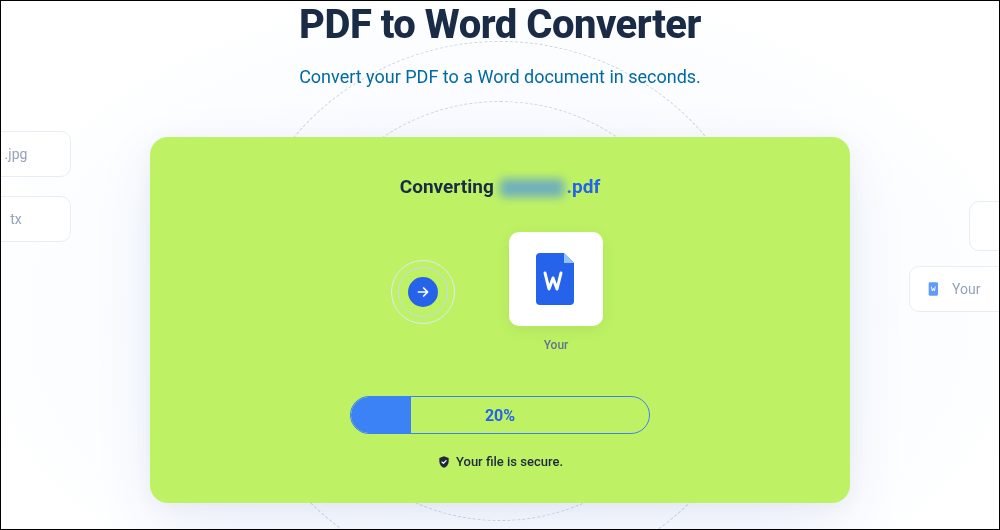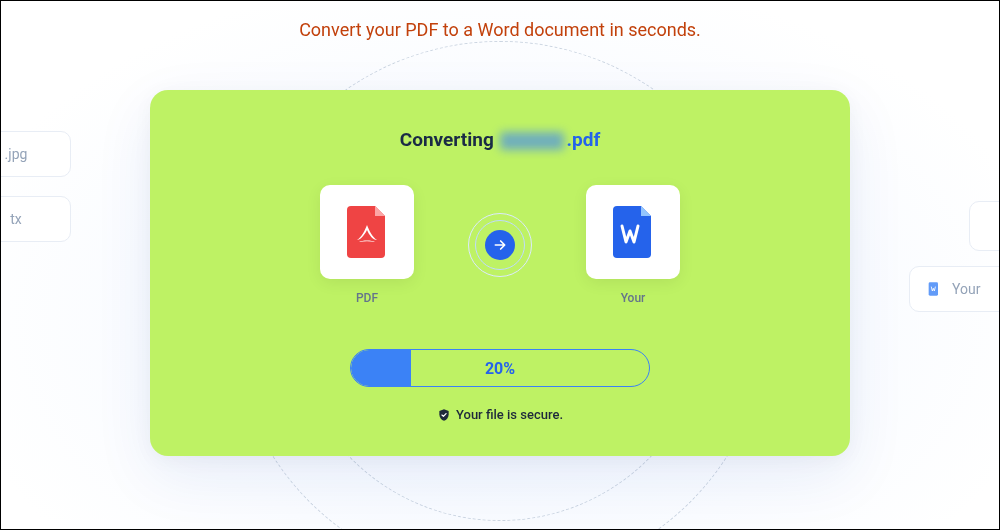--- a/index.html
+++ b/index.html
@@ -26,21 +26,21 @@
     }
     .title {
       font-size: 40px;
       font-weight: 800;
       color: #1a2b45;
       letter-spacing: -0.5px;
     }
     .subtitle {
       margin-top: 18px;
       font-size: 18px;
-      color: #c2410c;
+      color: #0369a1;
       font-weight: 400;
     }
     .decorative-circles {
       position: absolute;
       top: 100px;
       left: 50%;
       transform: translateX(-50%);
       width: 700px;
       height: 700px;
       z-index: 1;
@@ -207,20 +207,21 @@
 <body>
 
 <div class="bg-gradient"></div>
 
 <div class="decorative-circles">
   <div class="dashed-circle c1"></div>
   <div class="dashed-circle c2"></div>
 </div>
 
 <div class="header">
+  <h1 class="title">PDF to Word Converter</h1>
   <p class="subtitle">Convert your PDF to a Word document in seconds.</p>
 </div>
 
 <div class="side-card side-left-1">.jpg</div>
 <div class="side-card side-left-2">tx</div>
 <div class="side-card side-right-1"></div>
 <div class="side-card side-right-2">
   <svg class="sricon" viewBox="0 0 24 24" fill="none">
     <rect x="4" y="2" width="14" height="20" rx="2" fill="#3b82f6" opacity="0.8"></rect>
     <path d="M8 9l1.5 6 1.5-4 1.5 4 1.5-6" stroke="#fff" stroke-width="1.3" stroke-linecap="round" stroke-linejoin="round"></path>
@@ -228,30 +229,20 @@
   <span>Your</span>
 </div>
 
 <div class="main-card">
   <div class="converting-title">
     <span>Converting</span>
     <span class="blur-box"></span><span class="converting-ext">.pdf</span>
   </div>
 
   <div class="conversion-row">
-    <div class="file-tile">
-      <div class="file-box">
-        <svg width="44" height="52" viewBox="0 0 44 52">
-          <path d="M6 0 h24 l10 10 v38 a4 4 0 0 1 -4 4 H6 a4 4 0 0 1 -4 -4 V4 a4 4 0 0 1 4 -4 z" fill="#ef4444"></path>
-          <path d="M30 0 v10 h10 z" fill="#fca5a5"></path>
-          <path d="M22 19 c-2 5 -5 12 -10 15 c3 0 7 -4 10 -10 c2 5 6 10 10 10 c-5 -3 -8 -10 -10 -15 z M14 36 c5 -1 11 -1 16 0 c-3 -2 -13 -2 -16 0 z" fill="#fff"></path>
-        </svg>
-      </div>
-      <div class="file-label">PDF</div>
-    </div>
 
     <div class="arrow-wrap">
       <div class="arrow-ring r2"></div>
       <div class="arrow-ring r1"></div>
       <div class="arrow-circle">
         <svg width="16" height="16" viewBox="0 0 24 24" fill="none">
           <path d="M5 12h13M13 6l6 6-6 6" stroke="#fff" stroke-width="2.5" stroke-linecap="round" stroke-linejoin="round"></path>
         </svg>
       </div>
     </div>

